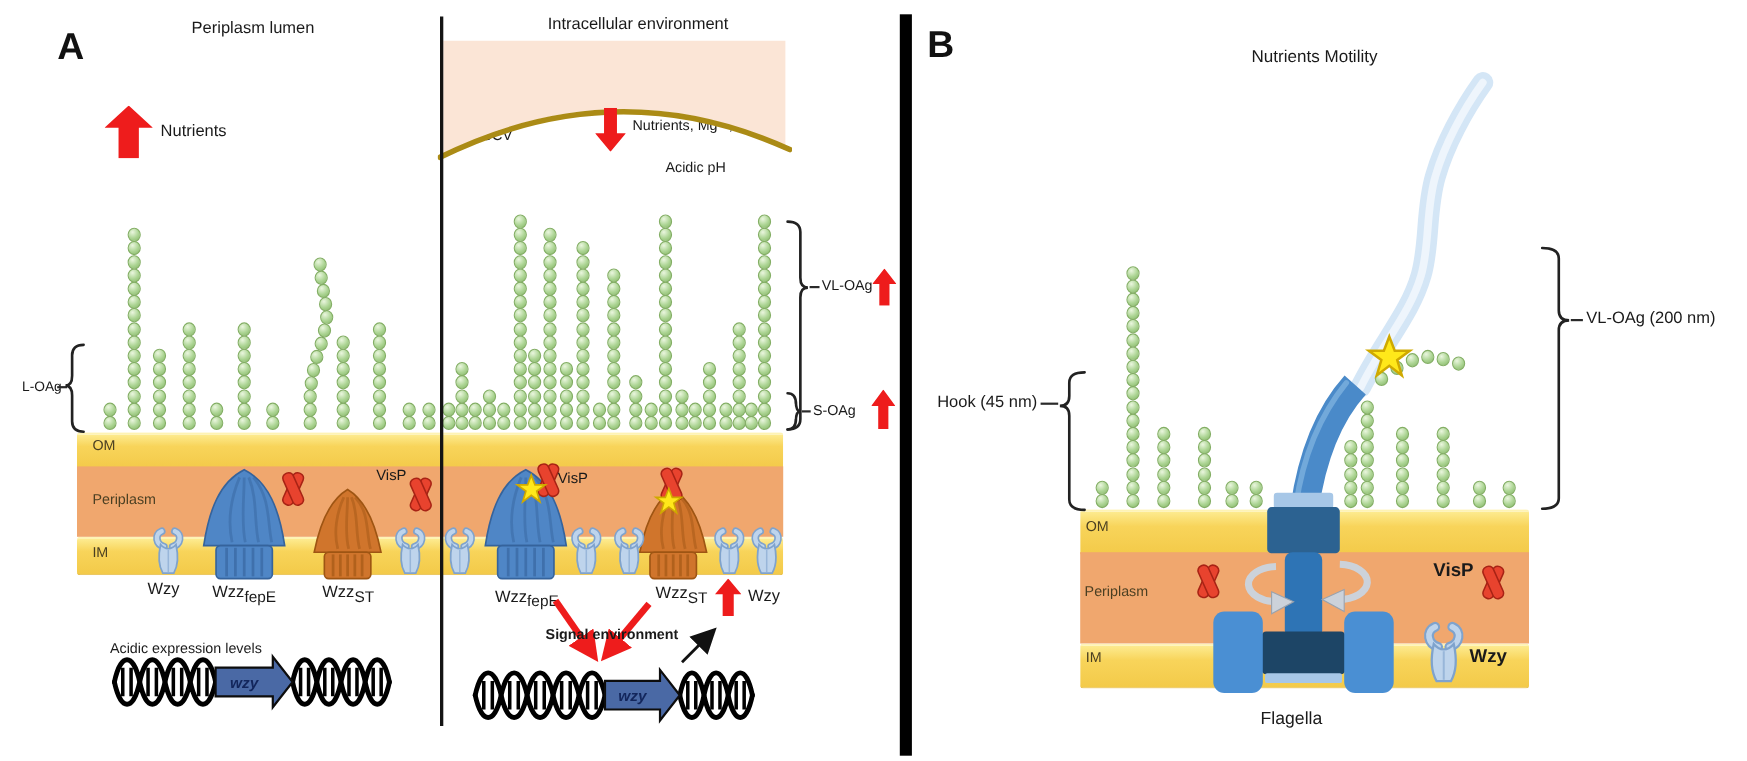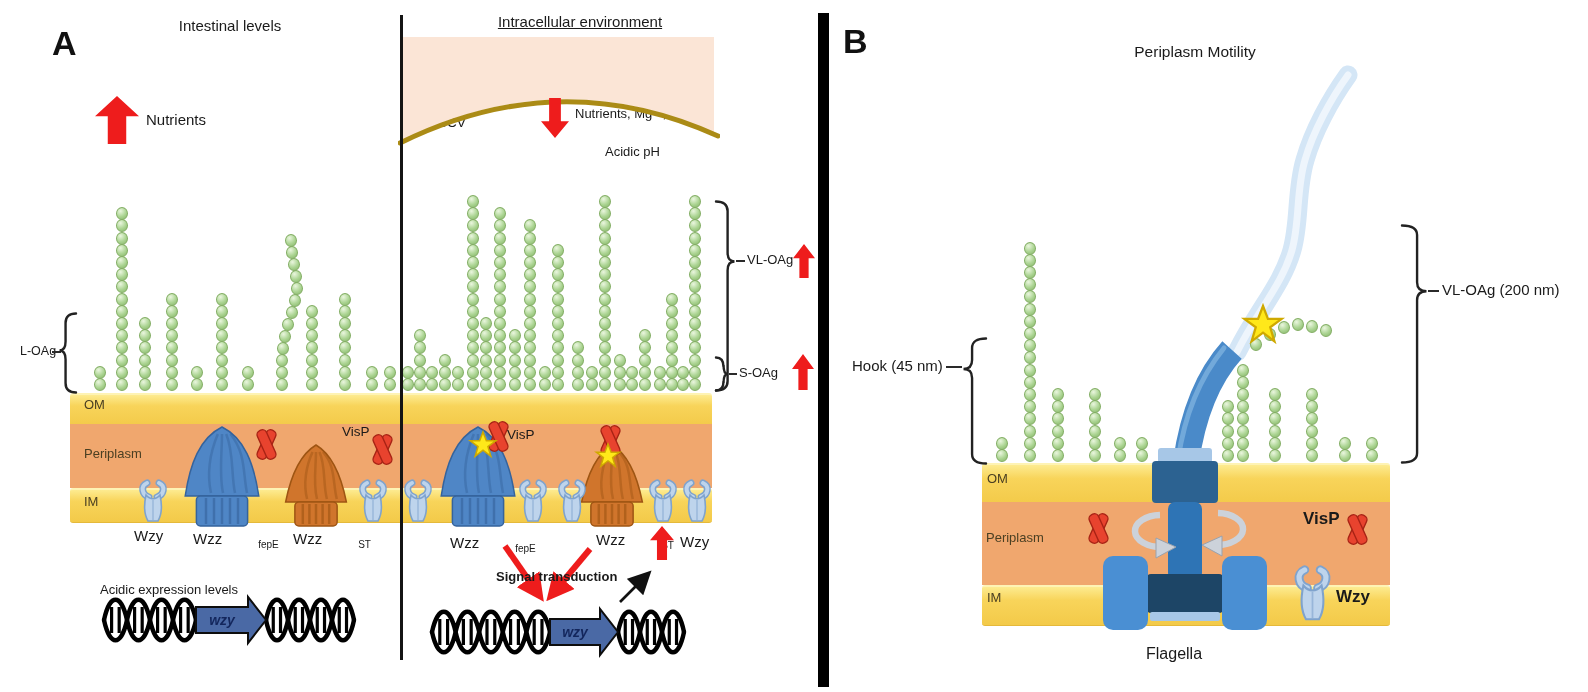--- a/index.html
+++ b/index.html
@@ -1,21 +1,21 @@
 <!DOCTYPE html>
 <html style="--bead_fill: #abd492; --bead_edge: #83ae64; --periplasm: #f0a76e; --red: #ee1c1c; --host_pink: #fbe5d6; --scv_gold: #ab8b15; --wzz_fepe: #4f86c6; --wzz_fepe_dark: #35639c; --wzz_st: #d0752c; --wzz_st_dark: #9e5513; --wzy_fill: #bed4ec; --wzy_edge: #7fa3cd; --visp_fill: #e8432e; --visp_edge: #a82315; --star_fill: #ffe81a; --star_edge: #cfa900; --gene_fill: #4a69a5; --flagellum: #d4e6f6; --flagellum_hi: #eef5fc; --hook_blue: #4a8ac9; --motor_navy: #1d4566; --motor_mid: #2e74b5; --motor_block: #2c6291; --motor_light: #a7c7e7; --stator: #4a8fd3; --rot_gray: #ccd2da;"><head>
 <meta charset="utf-8">
 <style>
   html,body{margin:0;padding:0;background:#fff;}
   .stage{position:relative;width:1588px;height:692px;background:#ffffff;overflow:hidden;
          font-family:"Liberation Sans",sans-serif;}
   .lbl{position:absolute;color:#1a1a1a;white-space:nowrap;line-height:1.05;}
   .title{font-size:15px;color:#1a1a1a;}
   .panel-letter{font-size:34px;font-weight:bold;color:#111;}
-  sub.s{font-size:10px;margin-left:36px;} sup.s{font-size:9px;} sub.s2{font-size:9px;}
+  sub.s{font-size:14px;} sup.s{font-size:9px;} sub.s2{font-size:9px;}
   .thin-div{position:absolute;left:400px;top:15px;width:2.5px;height:645px;background:#141414;z-index:40;}
   .thick-div{position:absolute;left:818px;top:13px;width:11px;height:674px;background:#000;z-index:40;}
   .mem{position:absolute;z-index:1;}
   .om-im{background:linear-gradient(180deg,#fdeb90 0%,#f8d45a 35%,#f3ca49 100%);
          border-top:2px solid #fef3b4;border-bottom:1px solid #e5b93a;border-radius:3px;}
   .peri{background:var(--periplasm);}
   .memlbl{font-size:13px;color:#4a3f22;z-index:6;}
   .bead{position:absolute;width:12px;height:13px;border-radius:50%;z-index:2;
         background:radial-gradient(circle at 35% 28%, #eaf6de 0%, var(--bead_fill) 55%, #86b469 100%);
         border:1px solid var(--bead_edge);box-sizing:border-box;}
@@ -29,22 +29,22 @@
 </style>
 </head>
 <body>
 
 <div class="stage">
 
   <div class="thin-div"></div>
   <div class="thick-div"></div>
 
   <div class="lbl panel-letter" style="left:52px;top:26px;">A</div>
-  <div class="lbl title" style="left:120px;top:18px;width:220px;text-align:center;">Intestinal levels</div>
-  <div class="lbl title" style="left:450px;top:14px;width:260px;text-align:center;text-decoration:underline;">Intracellular environment</div>
+  <div class="lbl title" style="left:120px;top:18px;width:220px;text-align:center;">Periplasm lumen</div>
+  <div class="lbl title" style="left:450px;top:14px;width:260px;text-align:center;">Intracellular environment</div>
 
   <div class="barrow up" style="left:95px;top:96px;width:44px;height:48px;"></div>
   <div class="lbl" style="left:146px;top:112px;font-size:15px;text-align:center;">Nutrients</div>
 
   <svg class="svgabs" style="left:398px;top:33px;" width="322" height="115" viewBox="0 0 322 115">
     <path d="M 5 107 Q 162 29 316 100 L 316 4 L 5 4 Z" fill="var(--host_pink)"></path>
     <path d="M 2 110 Q 162 31 320 103" fill="none" stroke="var(--scv_gold)" stroke-width="5" stroke-linecap="round"></path>
   </svg>
   <div class="lbl" style="left:408px;top:46px;font-size:13.5px;">Host cell cytoplasm</div>
   <div class="lbl" style="left:438px;top:116px;font-size:13.5px;">SCV</div>
@@ -86,27 +86,27 @@
         <path d="M0,0 L4.6,2.3 L0,4.6 Z" fill="var(--red)"></path>
       </marker>
       <marker id="blackhead" markerWidth="9" markerHeight="9" refX="6" refY="4.5" orient="auto">
         <path d="M0,0 L9,4.5 L0,9 Z" fill="#111"></path>
       </marker>
     </defs>
     <line x1="25" y1="6" x2="57" y2="52" stroke="var(--red)" stroke-width="6" marker-end="url(#redhead)"></line>
     <line x1="110" y1="9" x2="74" y2="52" stroke="var(--red)" stroke-width="6" marker-end="url(#redhead)"></line>
     <line x1="140" y1="62" x2="166" y2="36" stroke="#111" stroke-width="2.6" marker-end="url(#blackhead)"></line>
   </svg>
-  <div class="lbl" style="left:496px;top:570px;font-size:13px;font-weight:bold;z-index:10;">Signal transduction</div>
+  <div class="lbl" style="left:496px;top:570px;font-size:13px;font-weight:bold;z-index:10;">Signal environment</div>
 
   <div class="lbl" style="left:100px;top:583px;font-size:13px;">Acidic expression levels</div>
   <div id="dna-root"></div>
 
   <div class="lbl panel-letter" style="left:843px;top:24px;">B</div>
-  <div class="lbl title" style="left:1080px;top:44px;width:230px;text-align:center;font-size:15.5px;">Periplasm Motility</div>
+  <div class="lbl title" style="left:1080px;top:44px;width:230px;text-align:center;font-size:15.5px;">Nutrients Motility</div>
 
   <div class="mem om-im" style="left:982px;top:463px;width:408px;height:39px;"></div>
   <div class="mem peri" style="left:982px;top:502px;width:408px;height:83px;"></div>
   <div class="mem om-im" style="left:982px;top:585px;width:408px;height:38px;"></div>
   <div class="lbl memlbl" style="left:987px;top:472px;">OM</div>
   <div class="lbl memlbl" style="left:986px;top:531px;">Periplasm</div>
   <div class="lbl memlbl" style="left:987px;top:591px;">IM</div>
 
   <svg class="svgabs" style="left:1080px;top:50px;z-index:3;" width="320" height="430" viewBox="0 0 320 430">
     <path d="M 157 302 C 178 260 202 235 212 200 C 220 172 216 140 225 110 C 233 82 250 50 268 25" fill="none" stroke="var(--flagellum)" stroke-width="19" stroke-linecap="round"></path>

